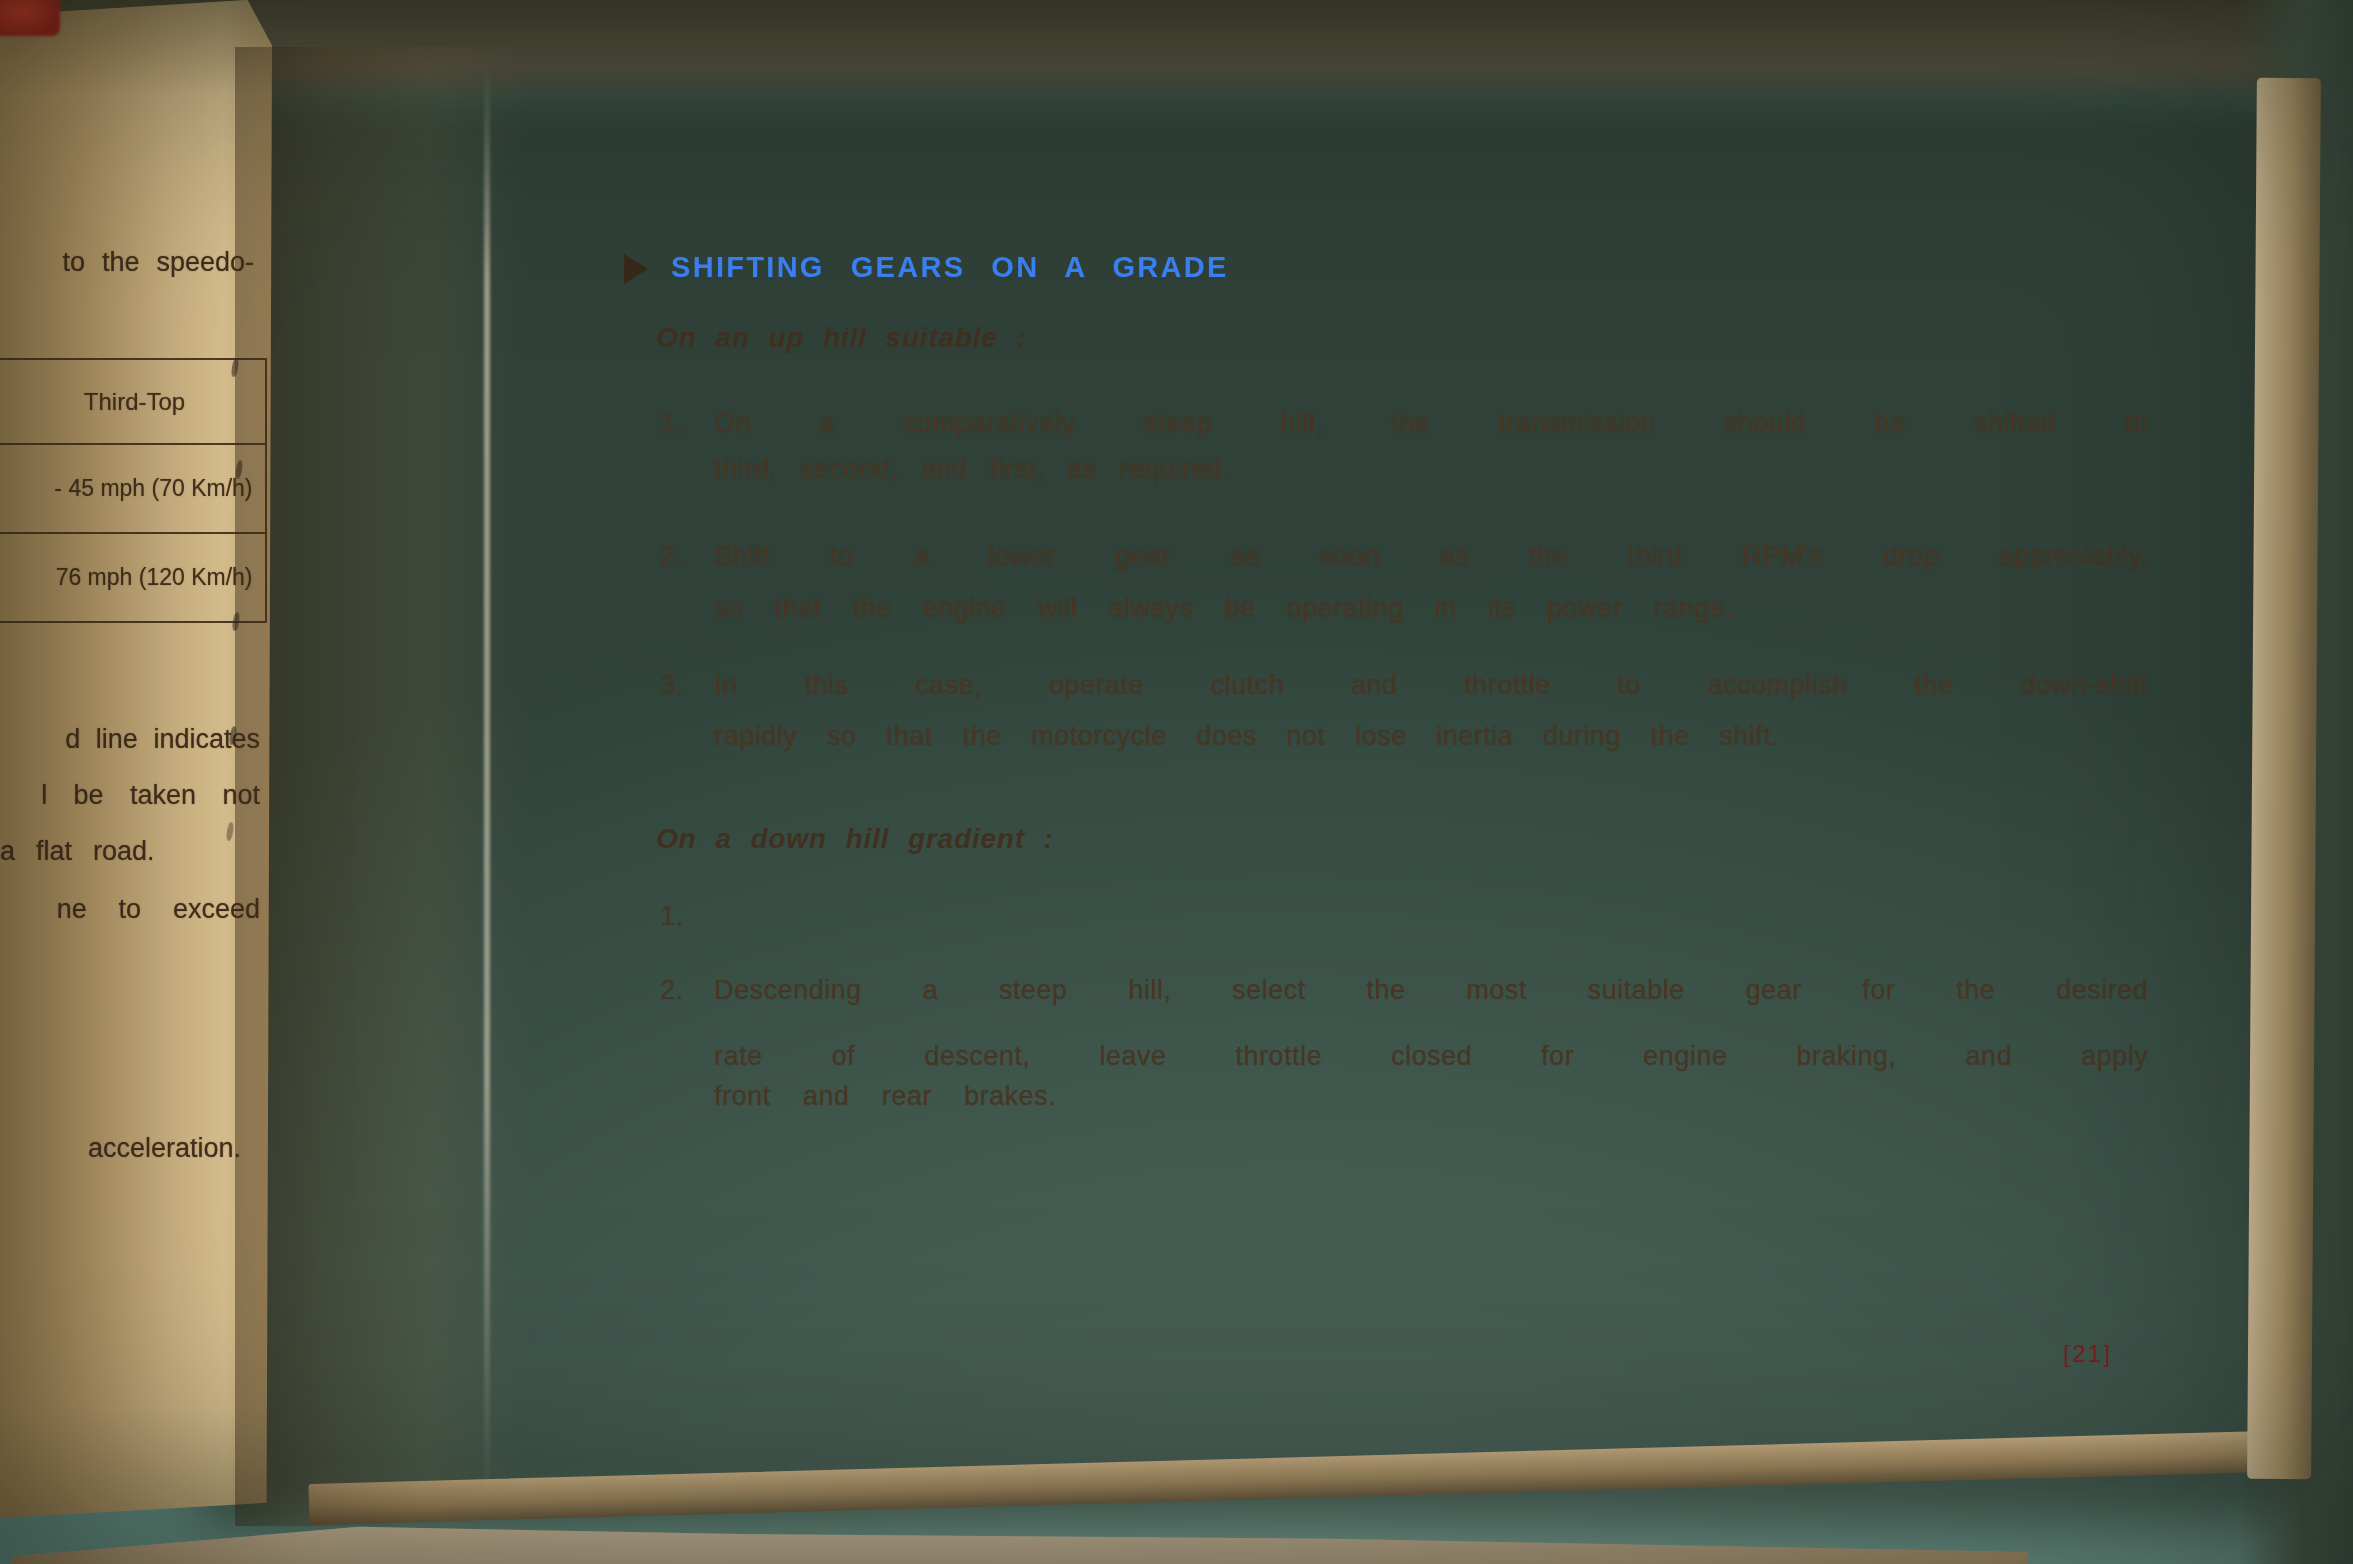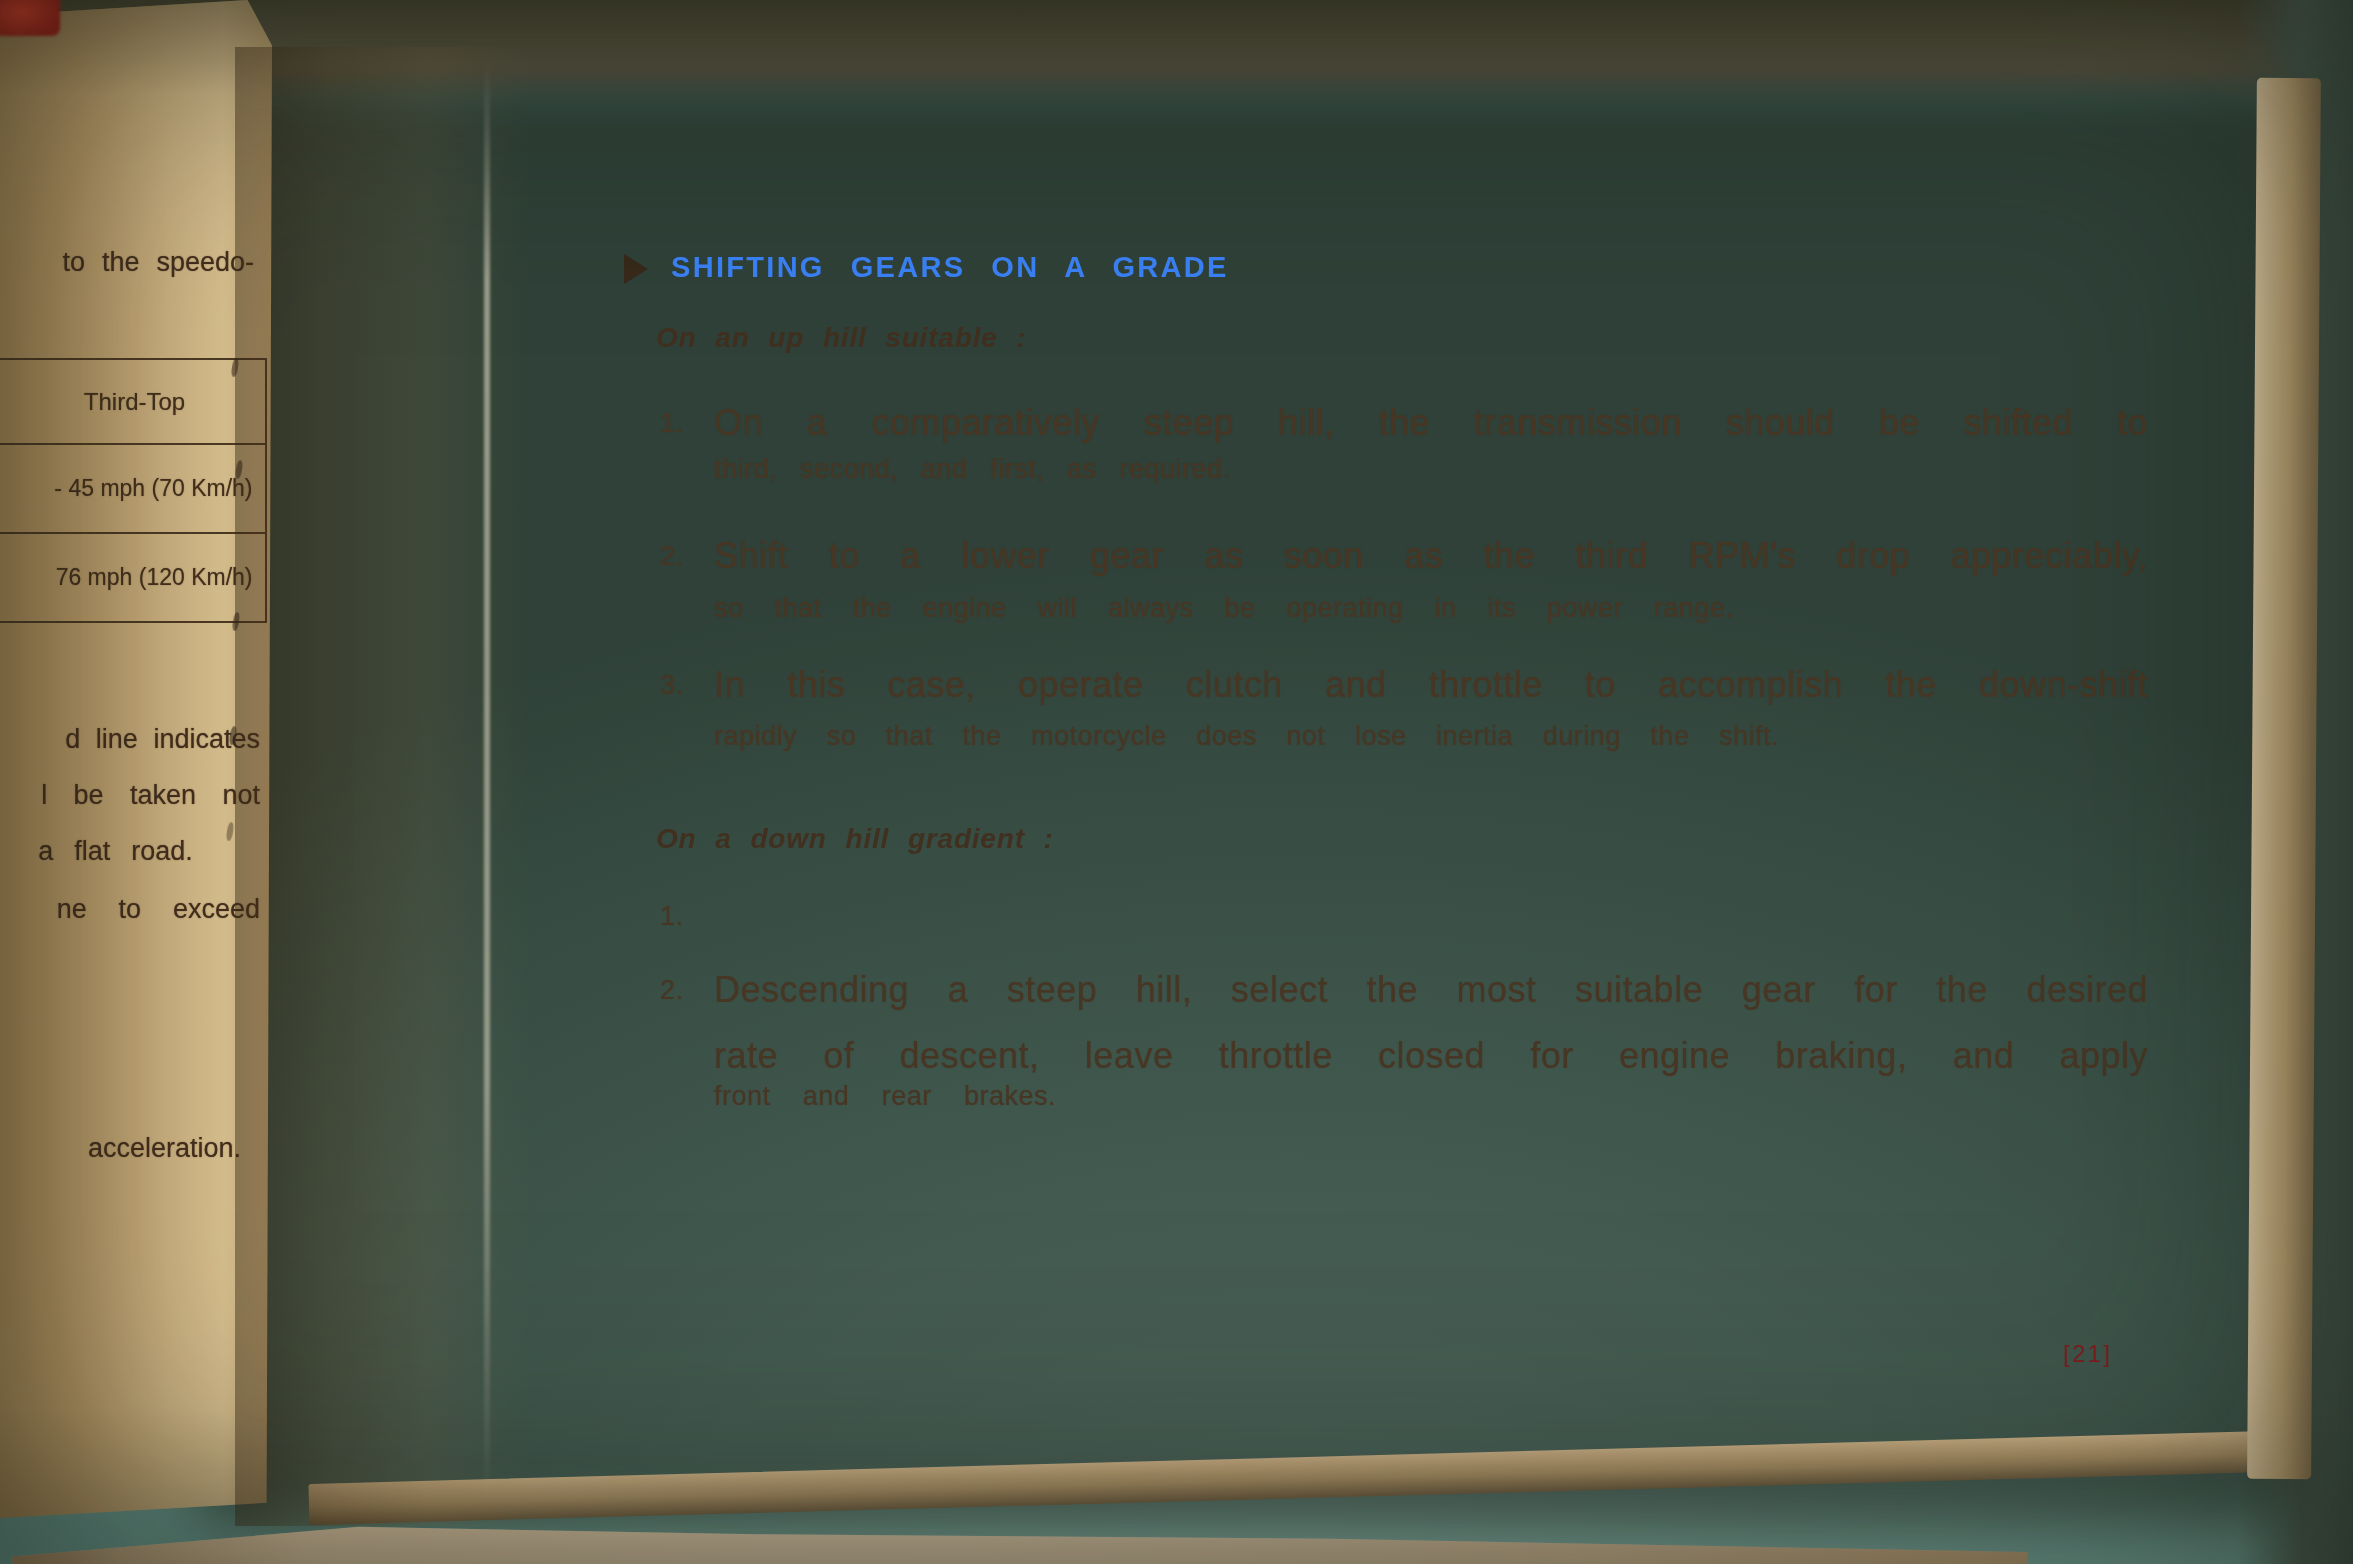--- a/index.html
+++ b/index.html
@@ -42,21 +42,21 @@
     background:linear-gradient(90deg,rgba(55,38,18,.45) 0%,rgba(90,62,30,.28) 25%,rgba(150,115,65,.14) 52%,rgba(0,0,0,0) 80%);}
   .crease{left:484px;top:63px;width:5.5px;height:1448px;z-index:3;pointer-events:none;
     background:linear-gradient(180deg,rgba(255,244,220,.0),rgba(255,244,220,.5) 15%,rgba(255,244,220,.45) 70%,rgba(255,244,220,0));filter:blur(1.6px);}
   .vignette{inset:0;z-index:9;pointer-events:none;box-shadow:inset 0 0 250px 55px rgba(18,22,14,.5);}
   
   .stain{border-radius:50%;filter:blur(3.9px);z-index:4;pointer-events:none;}
   .smudge{filter:blur(5.5px);border-radius:11px;z-index:4;pointer-events:none;background:rgba(125,95,58,.20);}
   .stitch{width:6.3px;height:19px;border-radius:45%;background:#33261693;filter:blur(0.5px);z-index:4;transform:rotate(9deg);}
   
   .ink{color:#483624;text-shadow:0 0 1.1px rgba(70,50,30,.55);}
-  .jline{position:absolute;font-size:36px;line-height:36px;text-align:justify;letter-spacing:0.5px;word-spacing:.2em;z-index:5;}
+  .jline{position:absolute;font-size:27px;line-height:36px;text-align:justify;letter-spacing:0.5px;word-spacing:.2em;z-index:5;}
   .jline::after{content:"";display:inline-block;width:100%;height:0;}
   .nline{position:absolute;font-size:27px;line-height:36px;white-space:nowrap;letter-spacing:0.5px;z-index:5;}
   .heading-row{position:absolute;z-index:5;}
   .tri{position:absolute;width:0;height:0;border-top:15px solid transparent;border-bottom:15px solid transparent;
     border-left:24px solid #38291a;filter:blur(0.3px);}
   .heading-text{position:absolute;font-size:29px;font-weight:bold;letter-spacing:2.3px;word-spacing:15.6px;white-space:nowrap;color:#3b82f6;}
   .subhead{position:absolute;font-size:28px;font-weight:bold;font-style:italic;letter-spacing:0.8px;word-spacing:10.2px;white-space:nowrap;color:#41301f;z-index:5;}
   .pagenum{position:absolute;font-size:24px;letter-spacing:2.3px;z-index:5;color:#7f1d1d;}
   
   .lp-line{position:absolute;font-size:27px;white-space:nowrap;z-index:5;color:#452f1e;text-shadow:0 0 1.3px rgba(60,40,20,.6);}
@@ -85,21 +85,21 @@
     <div class="lp-line" style="left:0;top:247px;width:254px;text-align:right;word-spacing:.35em;">to the speedo-</div>
 
     <div class="lp-table">
       <div class="lp-th">Third-Top</div>
       <div class="lp-td">- 45 mph (70 Km/h)</div>
       <div class="lp-td">76 mph (120 Km/h)</div>
     </div>
 
     <div class="lp-line" style="left:0;top:724px;width:260px;text-align:right;word-spacing:.3em;">d line indicates</div>
     <div class="lp-line" style="left:0;top:780px;width:260px;text-align:right;word-spacing:.7em;">l be taken not</div>
-    <div class="lp-line" style="left:0;top:836px;width:231px;text-align:center;word-spacing:.5em;">a flat road.</div>
+    <div class="lp-line" style="left:0;top:836px;width:231px;text-align:left;word-spacing:.5em;">a flat road.</div>
     <div class="lp-line" style="left:0;top:894px;width:260px;text-align:right;word-spacing:.9em;">ne to exceed</div>
     <div class="lp-line" style="left:0;top:1133px;width:241px;text-align:right;">acceleration.</div>
   </div>
 
   <div class="right-page">
     <div class="rp-shade"></div>
 
     <div class="abs smudge" style="left:1299px;top:218px;width:548px;height:28px;"></div>
     <div class="abs smudge" style="left:501px;top:491px;width:243px;height:20.3px;background:rgba(125,95,58,.15);"></div>
     <div class="abs smudge" style="left:524px;top:548px;width:203px;height:19px;background:rgba(125,95,58,.14);"></div>

